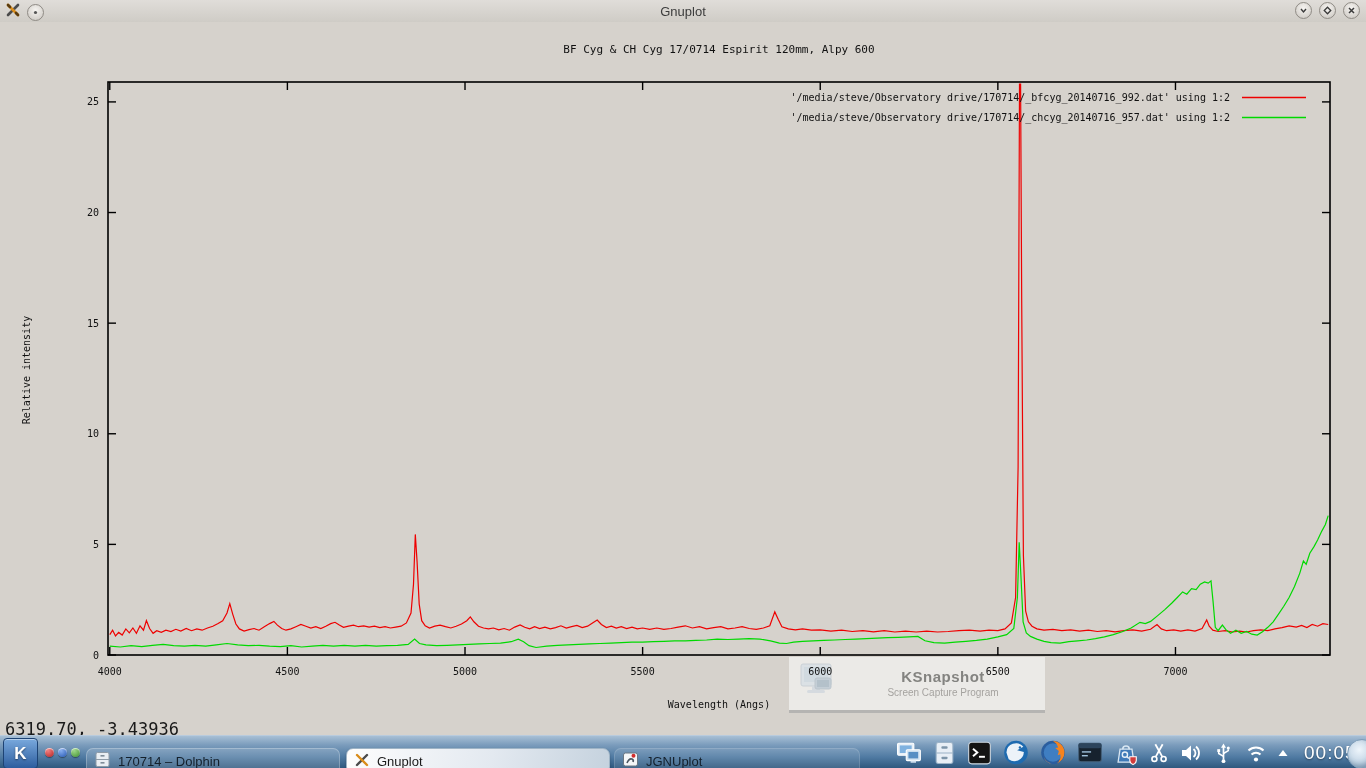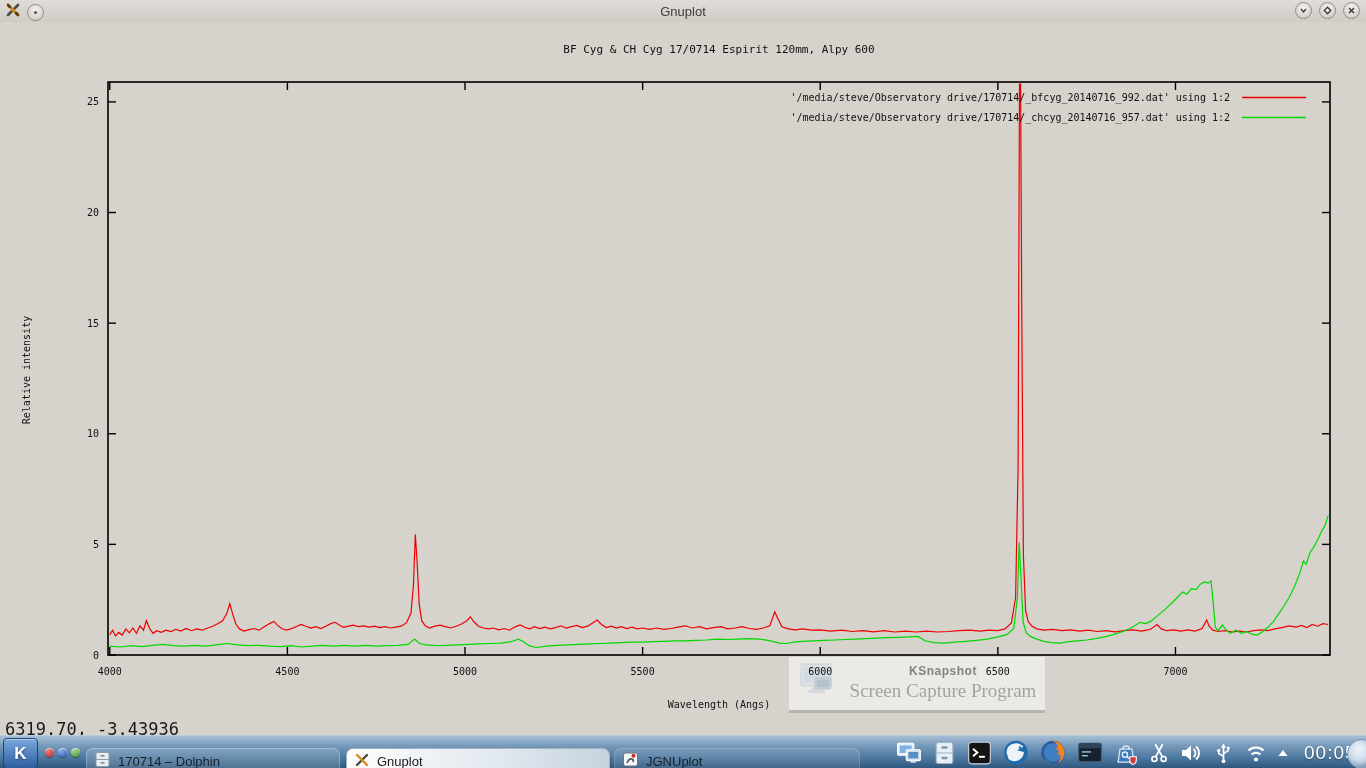--- a/index.html
+++ b/index.html
@@ -23,22 +23,22 @@
   .gp-canvas{position:absolute;left:0;top:22px;width:1366px;height:713px;background:#d6d2cc;}
   #plot-svg{position:absolute;left:0;top:22px;z-index:2;}
   .gp-text{font-family:"DejaVu Sans Mono",monospace;fill:#111;}
 
   
   .ksnap{position:absolute;left:789px;top:657px;width:256px;height:53px;z-index:1;
     background:rgba(253,253,253,0.55);border-bottom:3px solid rgba(80,80,80,0.35);
     display:flex;align-items:center;}
   .ksnap .kicon{opacity:.5;margin-left:10px;}
   .ksnap .ktxt{flex:1;text-align:center;line-height:1.25;}
-  .ksnap .kname{font-size:12px;font-weight:bold;color:rgba(125,125,122,.95);letter-spacing:.5px;}
-  .ksnap .ksub{font-size:19px;color:rgba(160,158,155,.95);font-family:Liberation Serif, serif;}
+  .ksnap .kname{font-size:15px;font-weight:bold;color:rgba(125,125,122,.95);letter-spacing:.5px;}
+  .ksnap .ksub{font-size:10px;color:rgba(160,158,155,.95);}
 
   
   .coord{position:absolute;left:5px;top:719px;font-family:"DejaVu Sans Mono",monospace;
     font-size:17px;color:#1a1a1a;z-index:3;}
 
   
   .taskbar{position:absolute;left:0;top:735px;width:1366px;height:33px;z-index:5;
     background:linear-gradient(180deg,#a7bfd5 0%,#7b9cbc 28%,#4f7aa2 66%,#2f587e 100%);
     border-top:1px solid #b9cbdd;box-sizing:border-box;}
   .kbtn{position:absolute;left:3px;top:2px;width:33px;height:29px;border-radius:4px;

